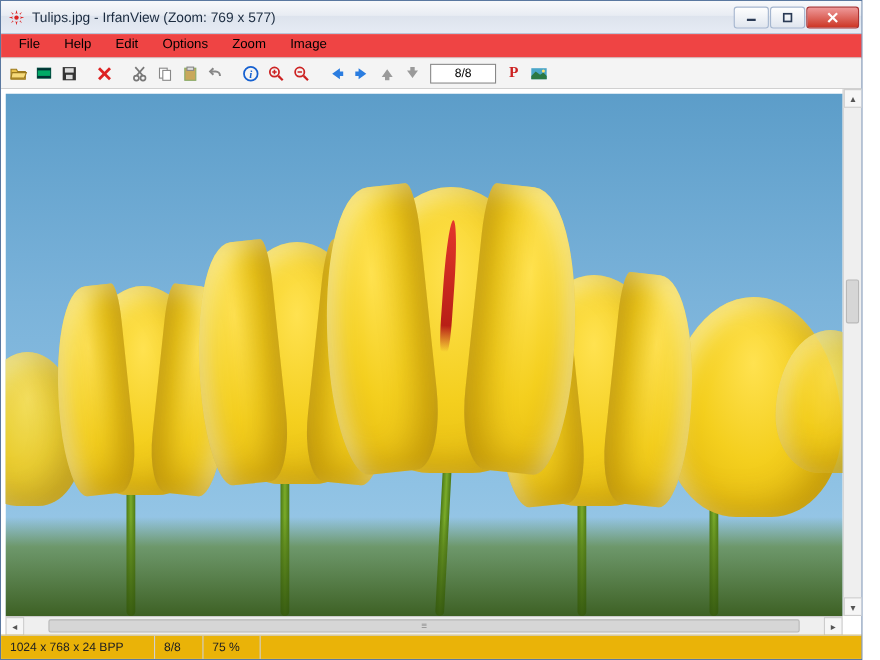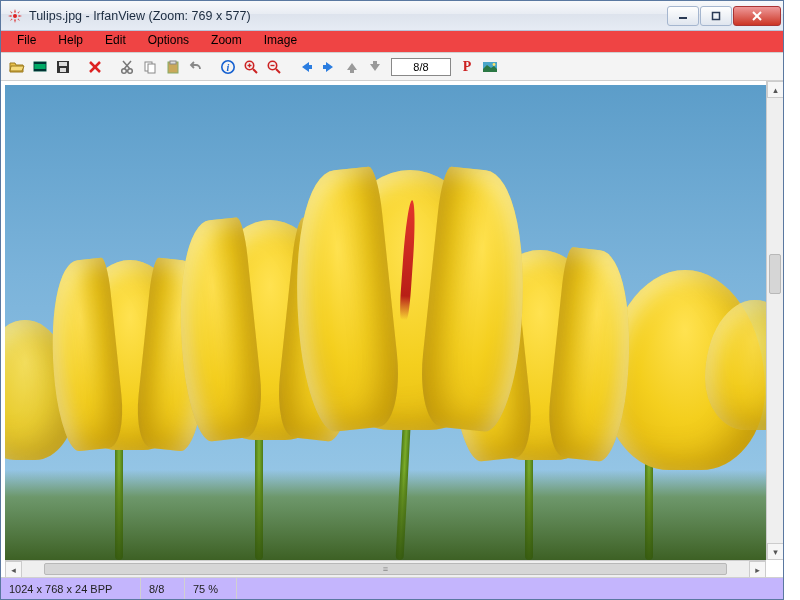--- a/index.html
+++ b/index.html
@@ -185,21 +185,21 @@
   }
   .hscroll .track { flex:1; position:relative; }
   .hscroll .thumb {
     position:absolute; top:2px; bottom:2px; left:3%; right:3%;
     background:#d6d6d6; border:1px solid #b8b8b8; border-radius:2px;
     display:flex;align-items:center;justify-content:center;
     color:#888;font-size:9px;
   }
   .statusbar {
     height:22px;
-    background:#c4b5fd;
+    background:#eab308;
     border-top:1px solid #d0d0d0;
     display:flex;
     align-items:center;
     font-size:11px;
     color:#222;
   }
   .status-cell {
     padding: 0 8px;
     border-right:1px solid #d0d0d0;
     height:100%;

